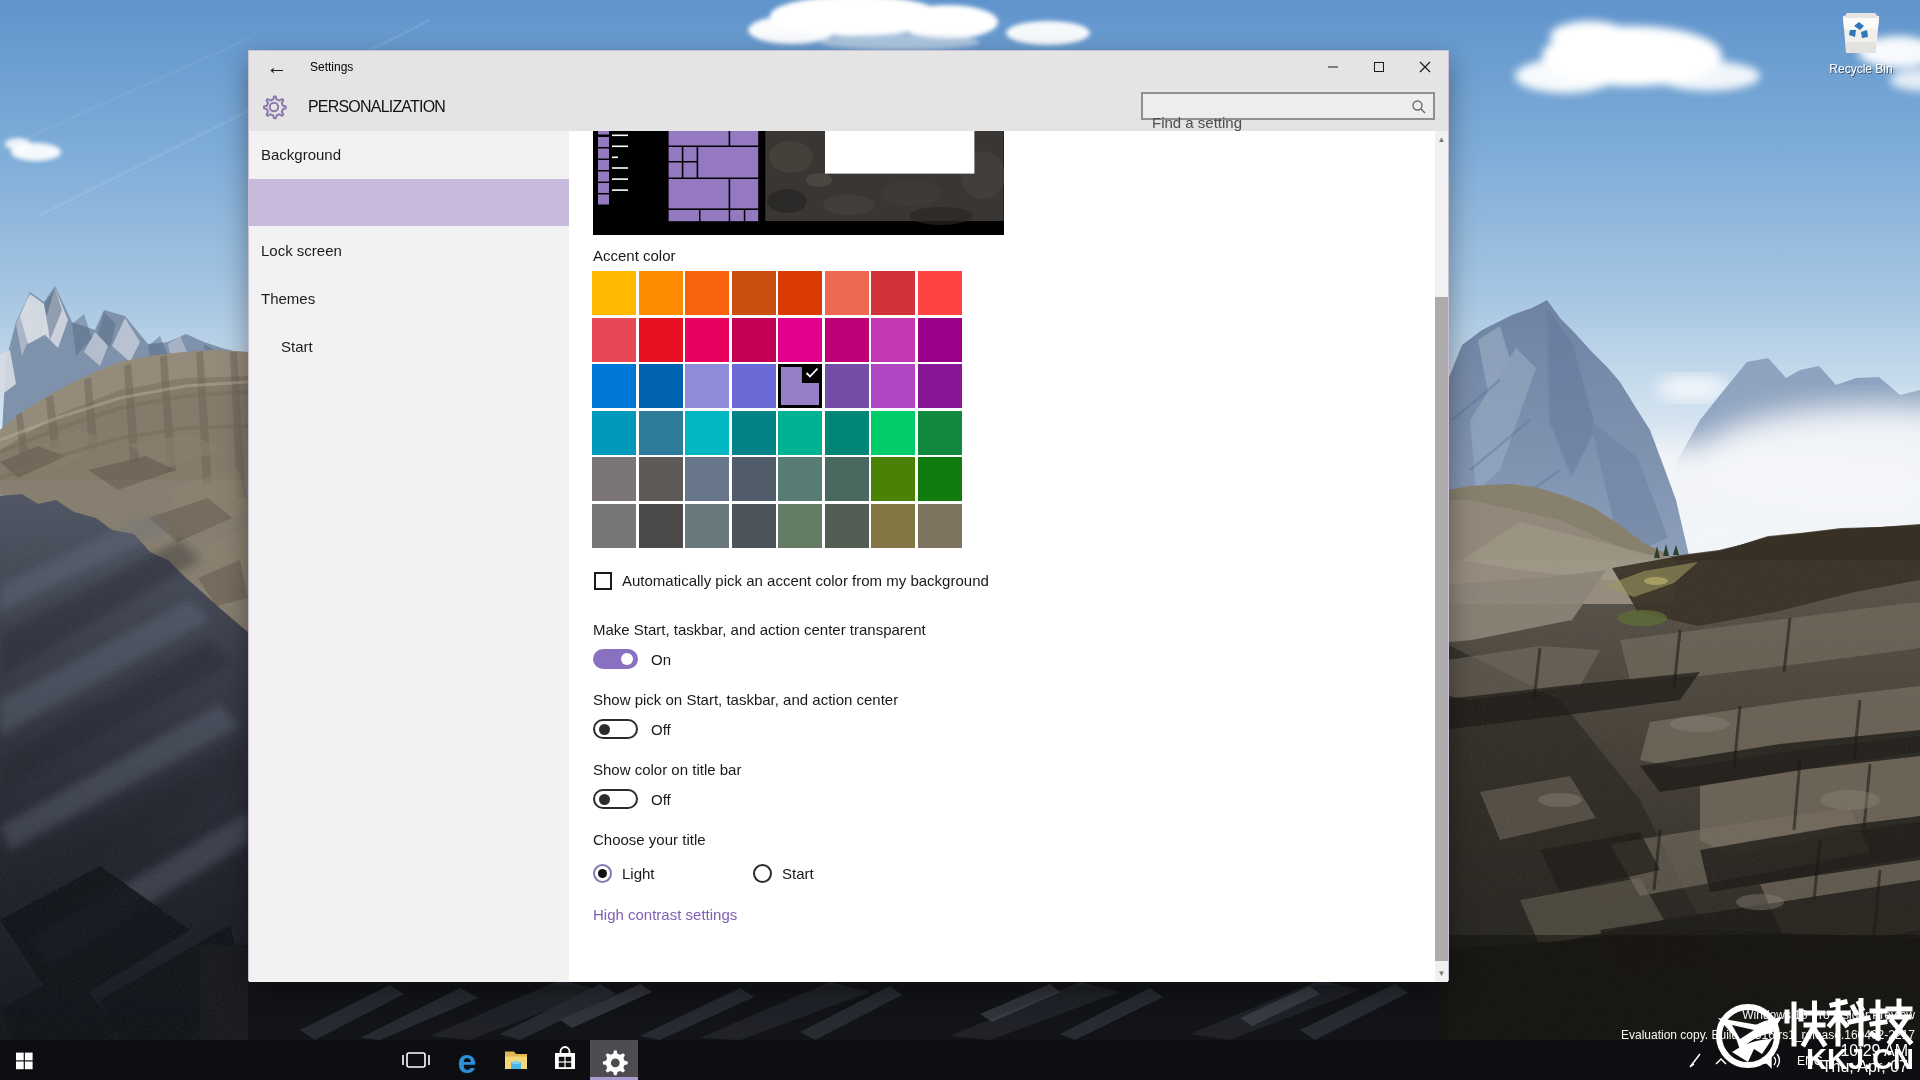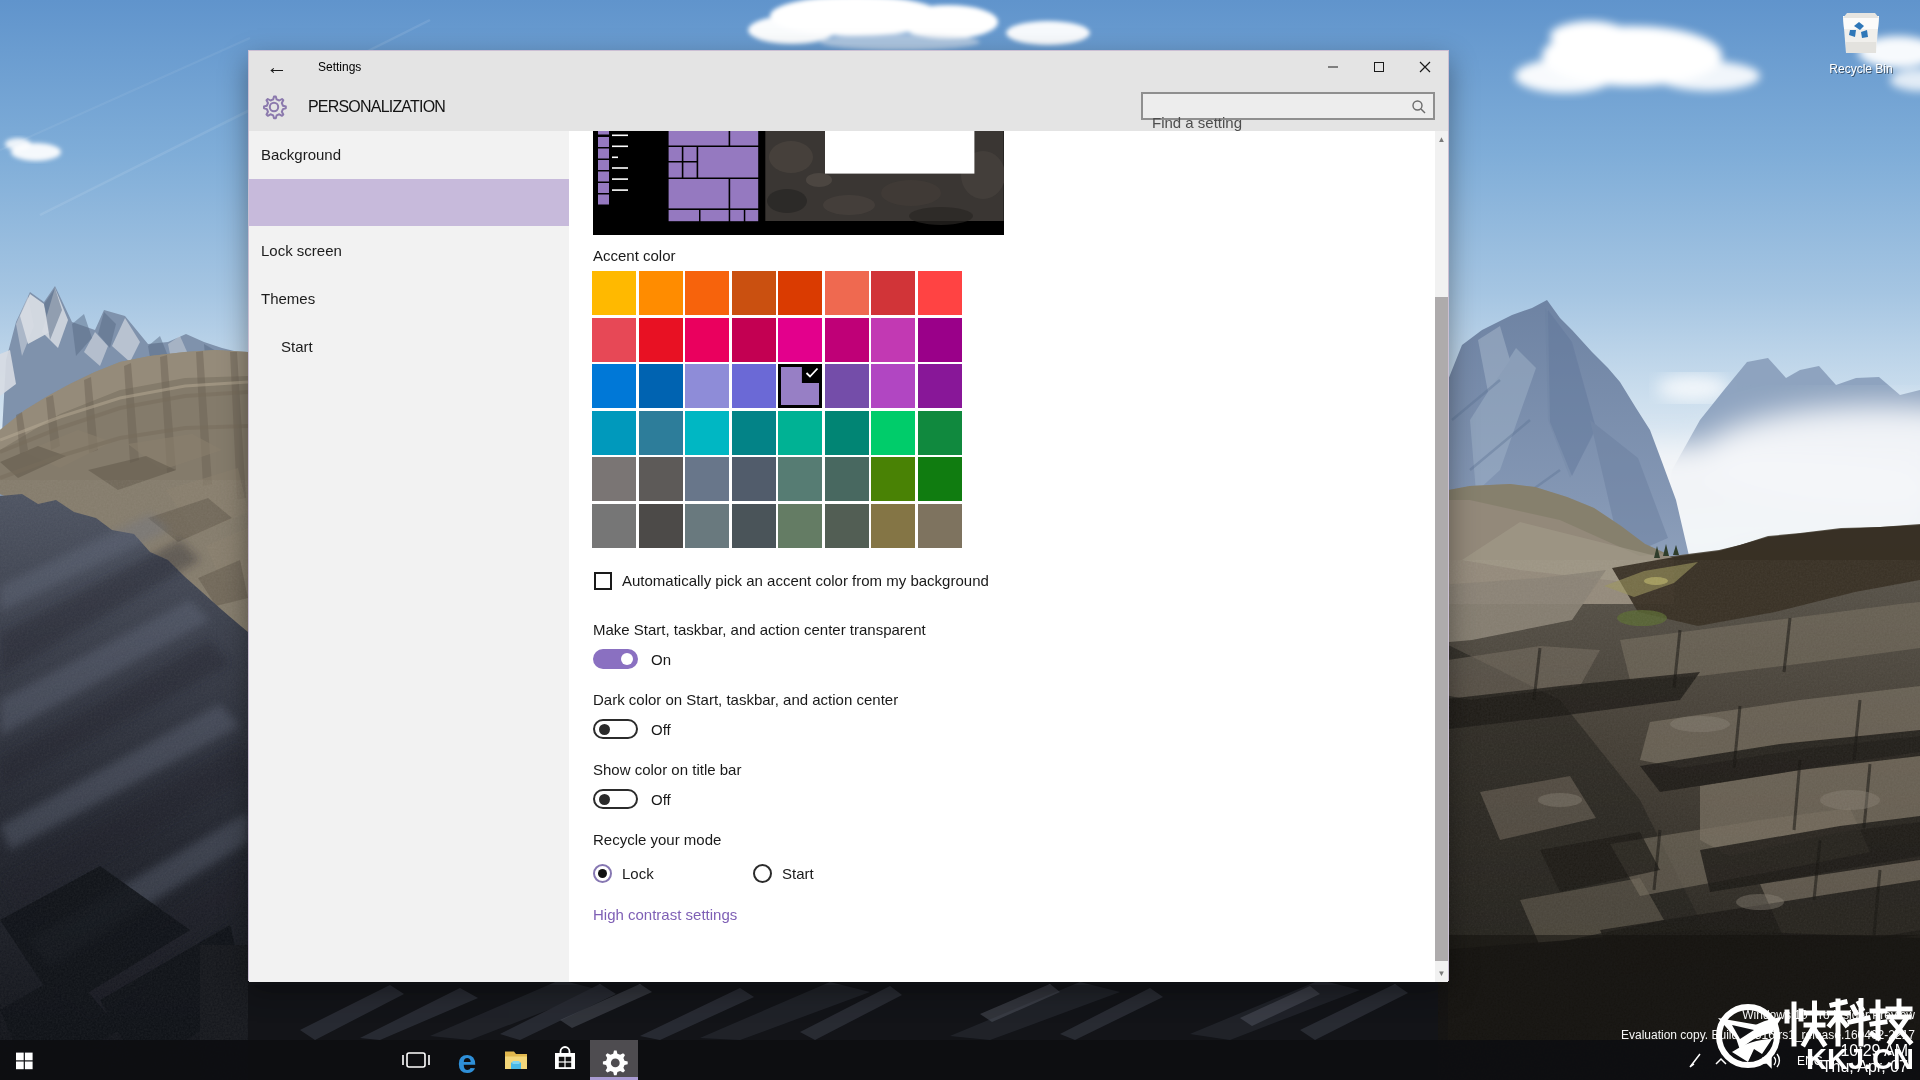--- a/index.html
+++ b/index.html
@@ -5,21 +5,21 @@
   html,body{margin:0;padding:0;width:1920px;height:1080px;overflow:hidden;
     font-family:"Liberation Sans",sans-serif;}
   #desk{position:absolute;left:0;top:0;width:1920px;height:1080px;}
   
   #win{position:absolute;left:248px;top:50px;width:1201px;height:931px;
     background:#fff;border:1px solid #cbbfd4;box-sizing:border-box;
     box-shadow:0 10px 26px rgba(0,0,0,.38);}
   #titlebar{position:absolute;left:0;top:0;width:100%;height:32px;background:#e4e4e4;}
   #backarrow{position:absolute;left:15px;top:3px;width:26px;height:26px;color:#1a1a1a;
     font-size:21px;line-height:26px;text-align:center;}
-  #wtitle{position:absolute;left:69px;top:9px;font-size:12px;color:#000;}
+  #wtitle{position:absolute;left:61px;top:9px;font-size:12px;color:#000;}
   .capbtn{position:absolute;top:0;width:46px;height:32px;}
   #header{position:absolute;left:0;top:32px;width:100%;height:48px;background:#e4e4e4;}
   #ptitle{position:absolute;left:59px;top:15px;font-size:16px;color:#131313;letter-spacing:-.8px;}
   #search{position:absolute;left:892px;top:9px;width:294px;height:28px;box-sizing:border-box;
     background:#ededed;border:2px solid #8f8f8f;}
   #search span{position:absolute;left:9px;top:4px;font-size:15px;color:#4d4d4d;margin-top:16px;}
   
   #sidebar{position:absolute;left:0;top:80px;width:320px;height:851px;background:#f2f2f2;}
   .sitem{position:absolute;left:0;width:320px;height:48px;font-size:15px;color:#1c1c1c;
     line-height:48px;padding-left:12px;box-sizing:border-box;}
@@ -432,35 +432,35 @@
         <div class="srow"><span class="sw" style="background:#7a7574"></span><span class="sw" style="background:#5d5a58"></span><span class="sw" style="background:#68768a"></span><span class="sw" style="background:#515c6b"></span><span class="sw" style="background:#567c73"></span><span class="sw" style="background:#486860"></span><span class="sw" style="background:#498205"></span><span class="sw" style="background:#107c10"></span></div>
         <div class="srow"><span class="sw" style="background:#767676"></span><span class="sw" style="background:#4c4a48"></span><span class="sw" style="background:#69797e"></span><span class="sw" style="background:#4a5459"></span><span class="sw" style="background:#647c64"></span><span class="sw" style="background:#525e54"></span><span class="sw" style="background:#847545"></span><span class="sw" style="background:#7e735f"></span></div>
       </div>
     <div class="cb" style="left:24.5px;top:441px;"></div>
     <div class="ctxt" style="left:53px;top:441px;">Automatically pick an accent color from my background</div>
     <div class="ctxt" style="left:24px;top:490px;">Make Start, taskbar, and action center transparent</div>
     <div class="tog on" style="left:24px;top:518px;">
         <i></i>
       </div>
     <div class="ctxt" style="left:82px;top:520px;">On</div>
-    <div class="ctxt" style="left:24px;top:560px;">Dark color on Start, taskbar, and action center</div>
+    <div class="ctxt" style="left:24px;top:560px;">Show pick on Start, taskbar, and action center</div>
     <div class="tog off" style="left:24px;top:588px;">
         <i></i>
       </div>
     <div class="ctxt" style="left:82px;top:590px;">Off</div>
     <div class="ctxt" style="left:24px;top:630px;">Show color on title bar</div>
     <div class="tog off" style="left:24px;top:658px;">
         <i></i>
       </div>
     <div class="ctxt" style="left:82px;top:660px;">Off</div>
-    <div class="ctxt" style="left:24px;top:700px;">Recycle your mode</div>
+    <div class="ctxt" style="left:24px;top:700px;">Choose your title</div>
     <div class="radio on" style="left:24px;top:733px;">
         <i></i>
       </div>
-    <div class="ctxt" style="left:53px;top:734px;">Lock</div>
+    <div class="ctxt" style="left:53px;top:734px;">Light</div>
     <div class="radio off" style="left:184px;top:733px;"></div>
     <div class="ctxt" style="left:213px;top:734px;">Start</div>
     <div class="ctxt" id="hcs" style="left:24px;top:775px;">High contrast settings</div>
   </div>
   <div id="sbar">
     <div class="arr" style="top:4px;">▲</div>
     <div class="thumb"></div>
     <div class="arr" style="bottom:4px;">▼</div>
   </div>
 </div>

